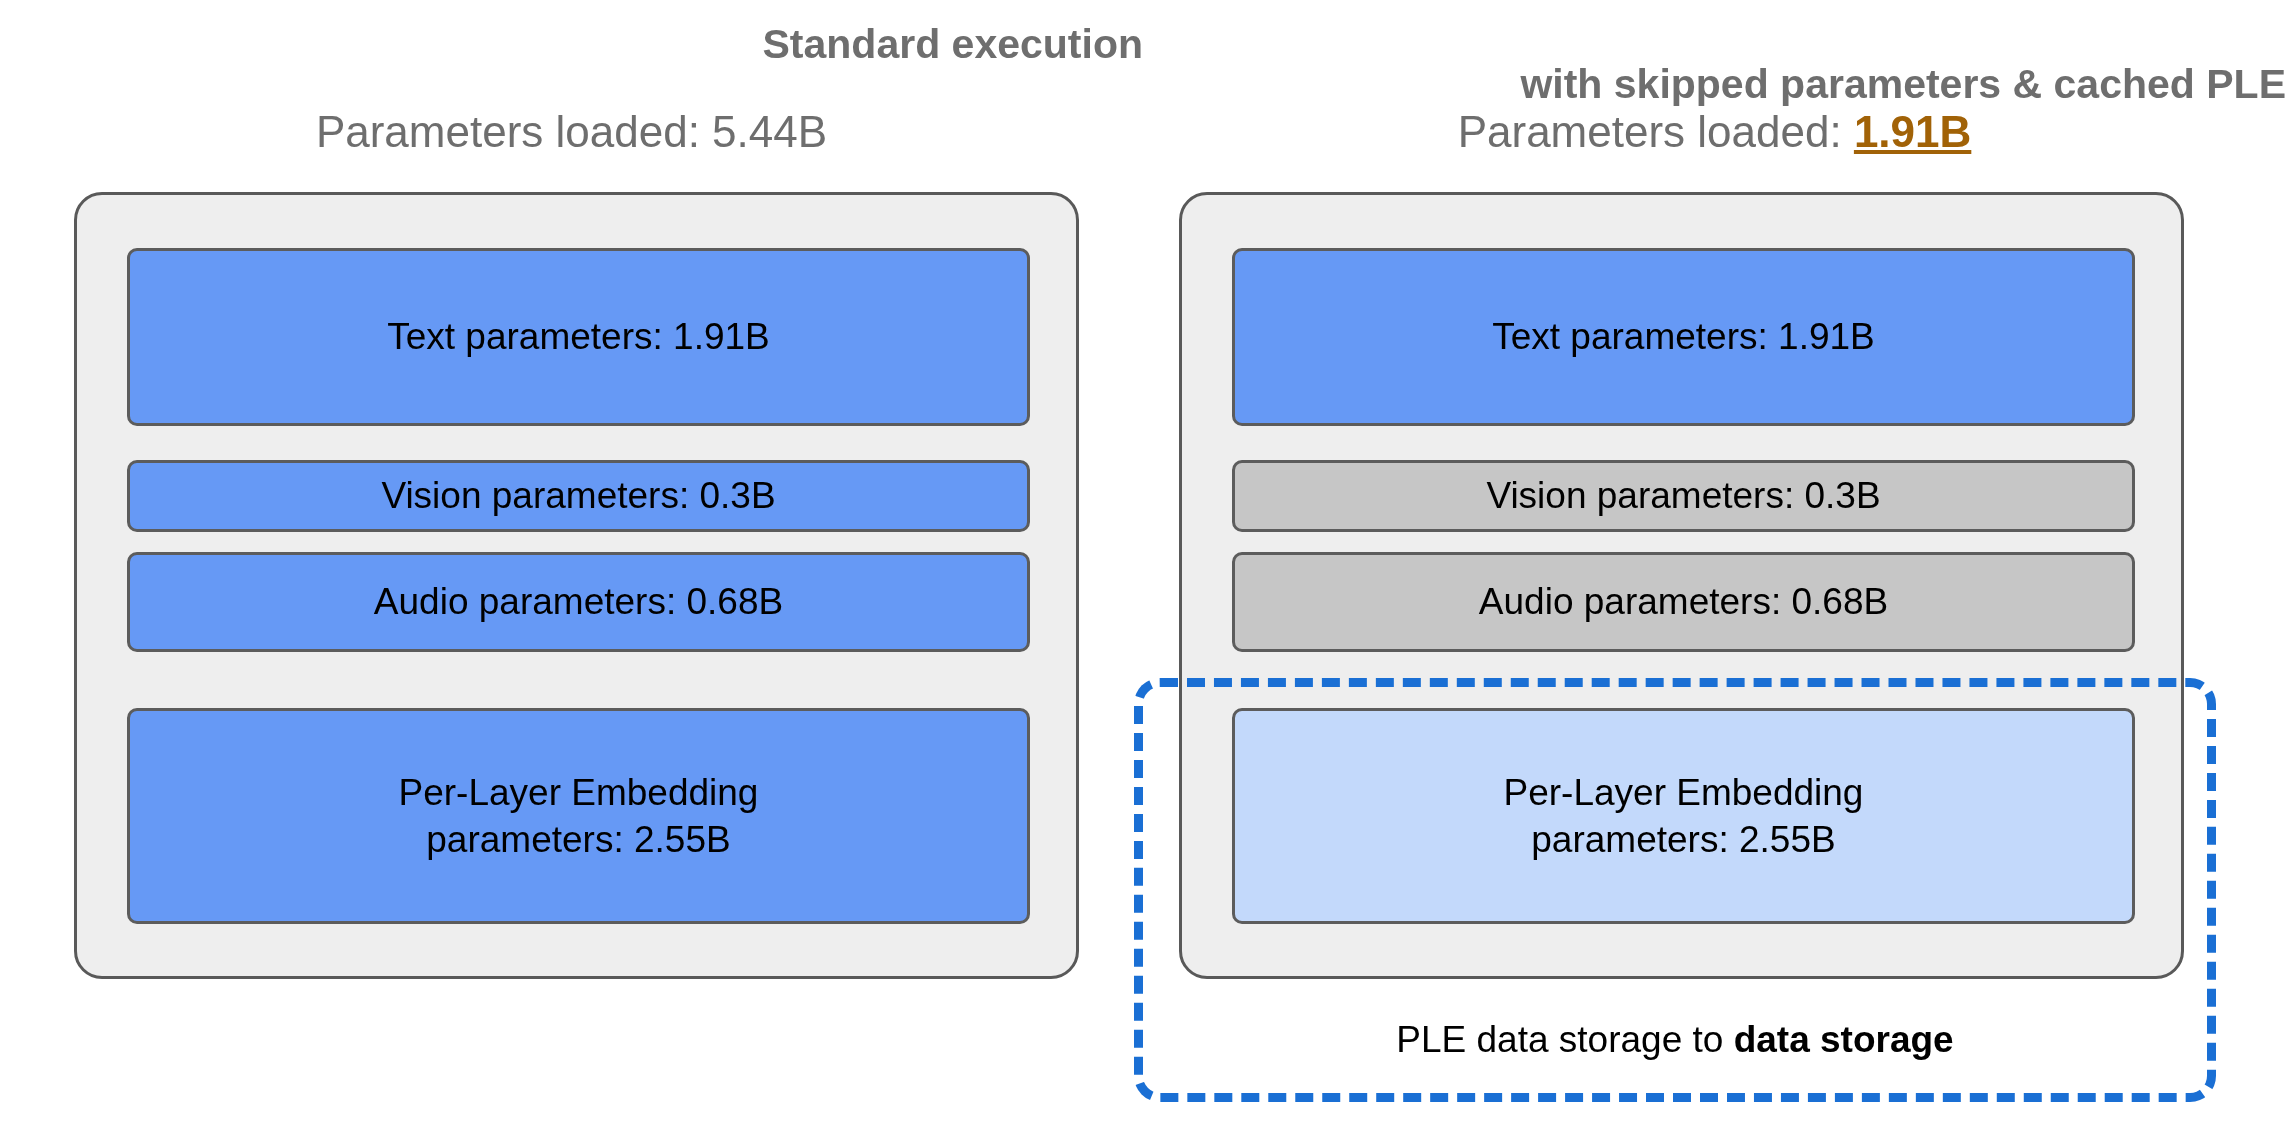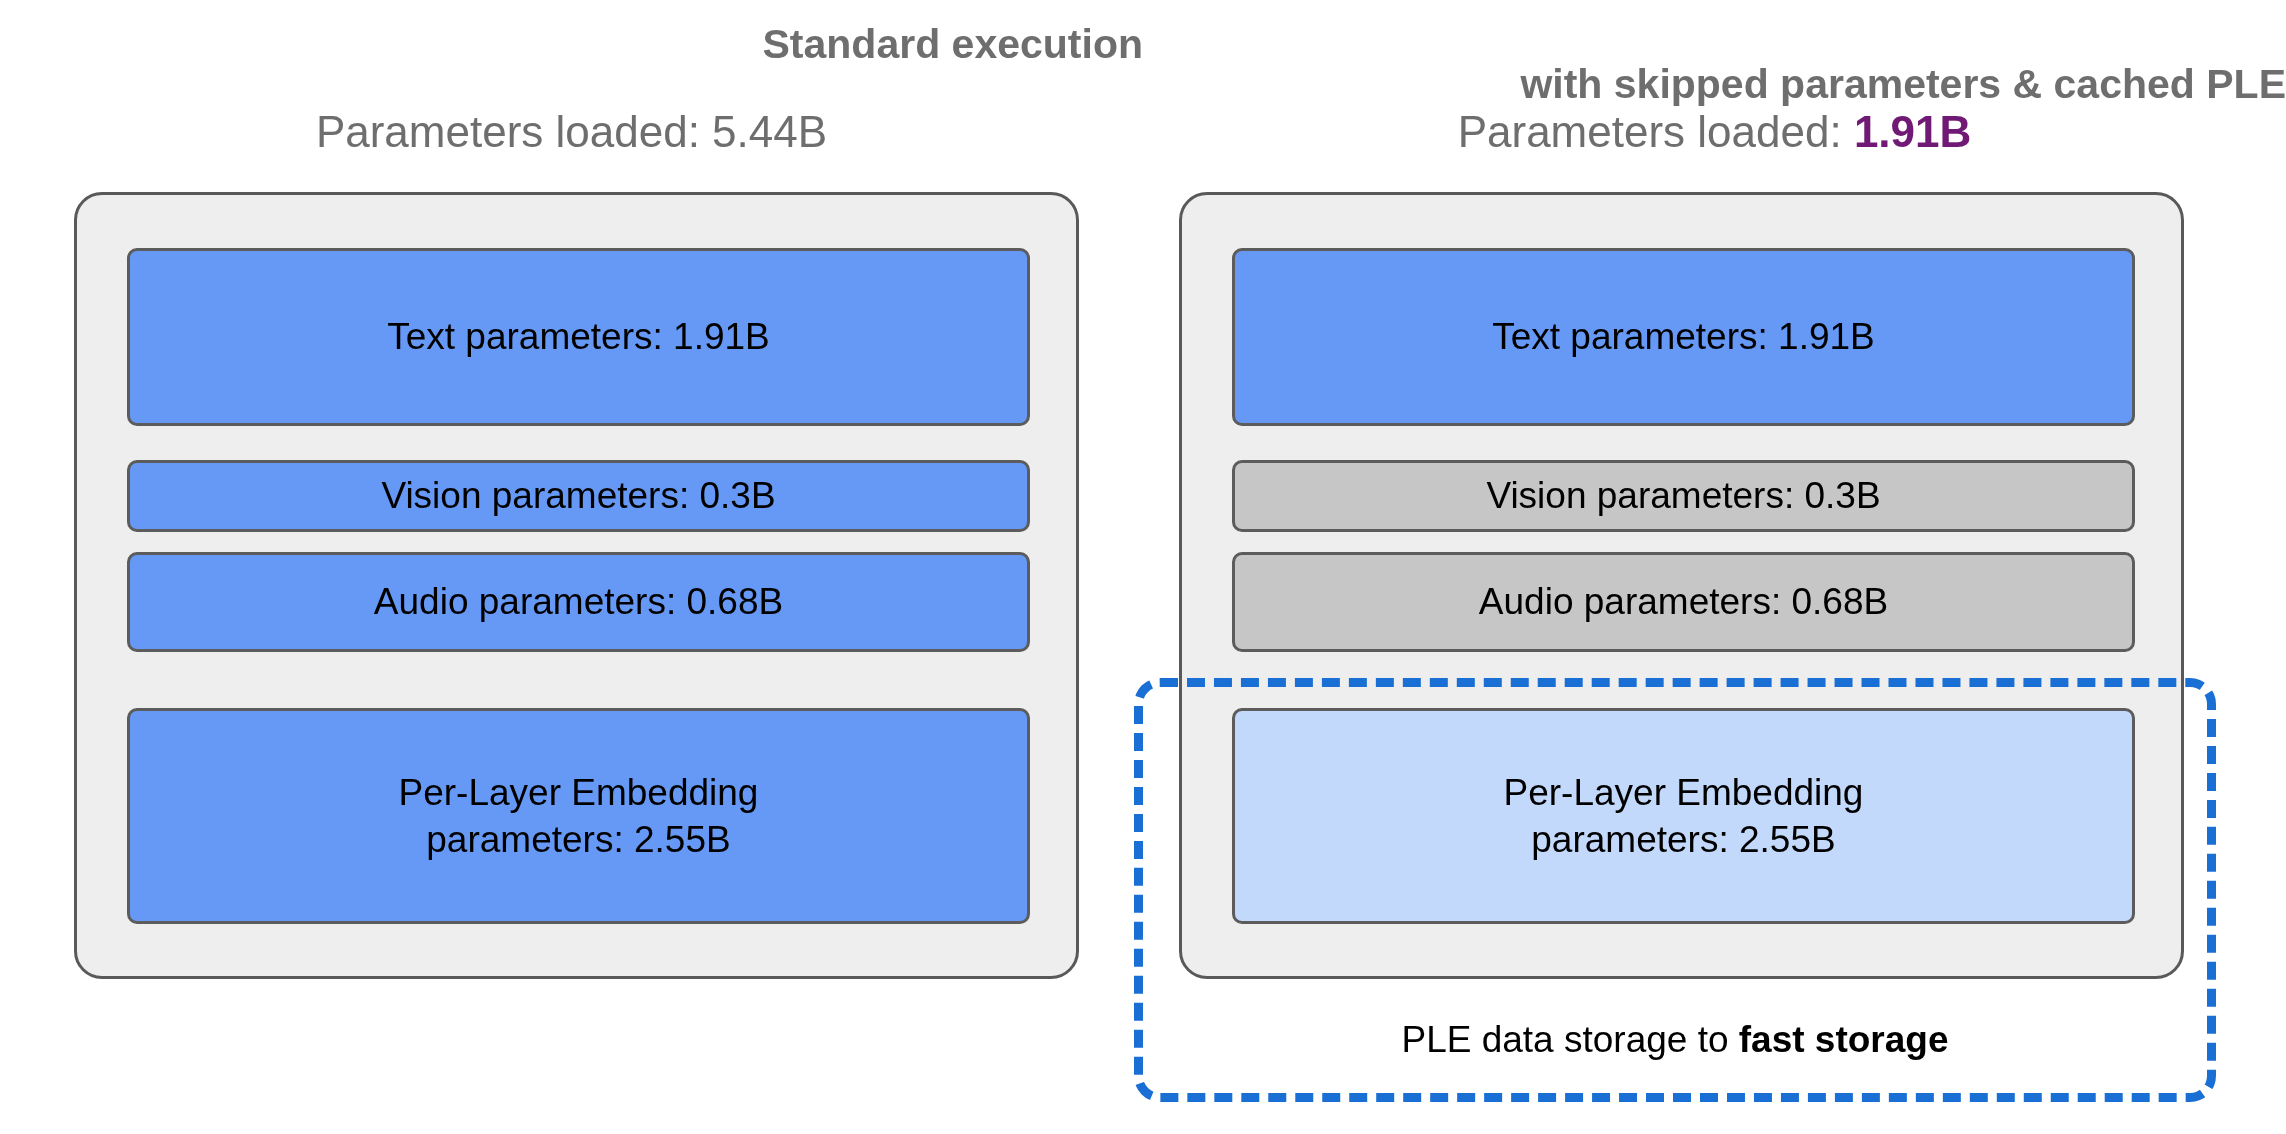--- a/index.html
+++ b/index.html
@@ -32,21 +32,21 @@
   }
   .col-subtitle {
     position: absolute;
     text-align: center;
     font-size: 44px;
     font-weight: normal;
     color: #6e6e6e;
     line-height: 1.1;
     white-space: nowrap;
   }
-  .col-subtitle b { font-weight: bold; color: #701a75; }
+  .col-subtitle b { font-weight: bold; color: #a16207; text-decoration: underline; }
 
   
   .panel {
     position: absolute;
     background: #eeeeee;
     border: 3px solid #595959;
     border-radius: 28px;
     box-sizing: border-box;
   }
 
@@ -124,16 +124,16 @@
   <div class="block gray" style="left:1232px; top:460px; width:903px; height:72px;">Vision parameters: 0.3B</div>
 
   <div class="block gray" style="left:1232px; top:552px; width:903px; height:100px;">Audio parameters: 0.68B</div>
 
   <div class="block lblue" style="left:1232px; top:708px; width:903px; height:216px;">Per-Layer Embedding
 parameters: 2.55B</div>
 
   <div class="dashed-region" style="left:1134px; top:678px; width:1082px; height:424px;"></div>
 
   <div class="cache-caption" style="left:1134px; top:1020px; width:1082px;">
-    <span>PLE data storage to </span><b>fast storage</b>
+    <span>PLE data storage to </span><b>data storage</b>
   </div>
 
 </div>
 
 </body></html>

